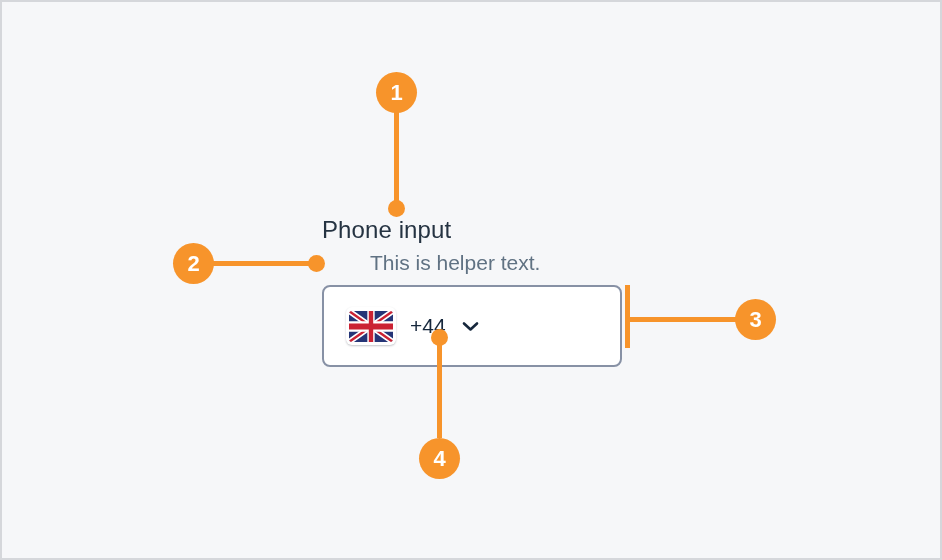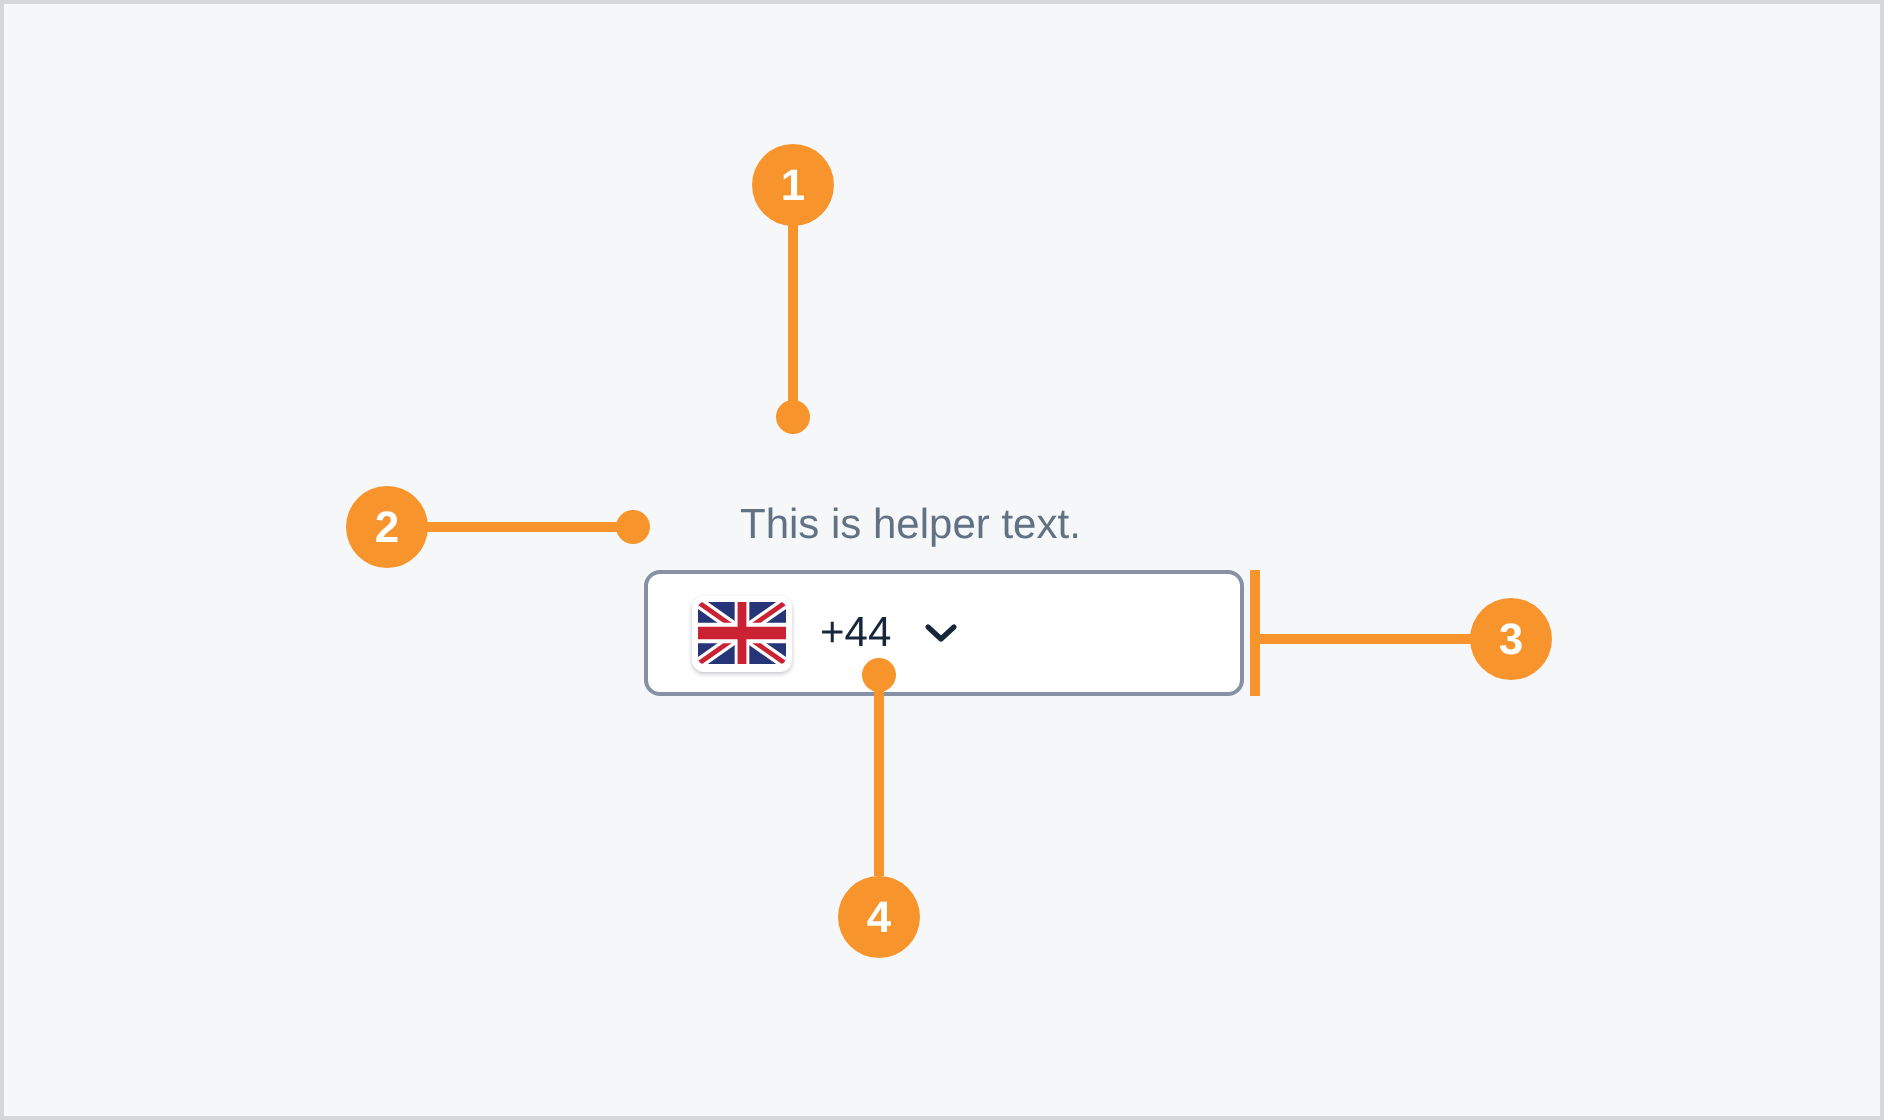--- a/index.html
+++ b/index.html
@@ -28,21 +28,21 @@
     position: absolute;
     left: 320px; top: 249px;
     font-size: 21px;
     font-weight: 400;
     color: #607283;
     margin-left: 48px;
   }
   .phone-field {
     position: absolute;
     left: 320px; top: 283px;
-    width: 300px; height: 63px;
+    width: 300px; height: 82px;
     background: #FFFFFF;
     border: 2px solid #8791A5;
     border-radius: 8px;
     display: flex;
     align-items: center;
     padding-left: 22px;
   }
   .country-select {
     display: flex;
     align-items: center;
@@ -121,20 +121,21 @@
   
   .c4-dot   { left: 429px; top: 327px; }
   .c4-line  { left: 435px; top: 340px; width: 5px; height: 96px; }
   .c4-badge { left: 417px; top: 436px; }
 </style>
 </head>
 <body>
 
 <div class="canvas">
 
+  <div class="comp-label">Phone input</div>
 
   <div class="comp-helper">This is helper text.</div>
 
   <div class="phone-field">
     <button class="country-select">
       <span class="flag-frame">
         <svg width="44" height="31" viewBox="0 0 60 30" preserveAspectRatio="none" aria-hidden="true">
           <clipPath id="uk-clip">
               <rect x="0" y="0" width="60" height="30" rx="2"></rect>
             </clipPath>

